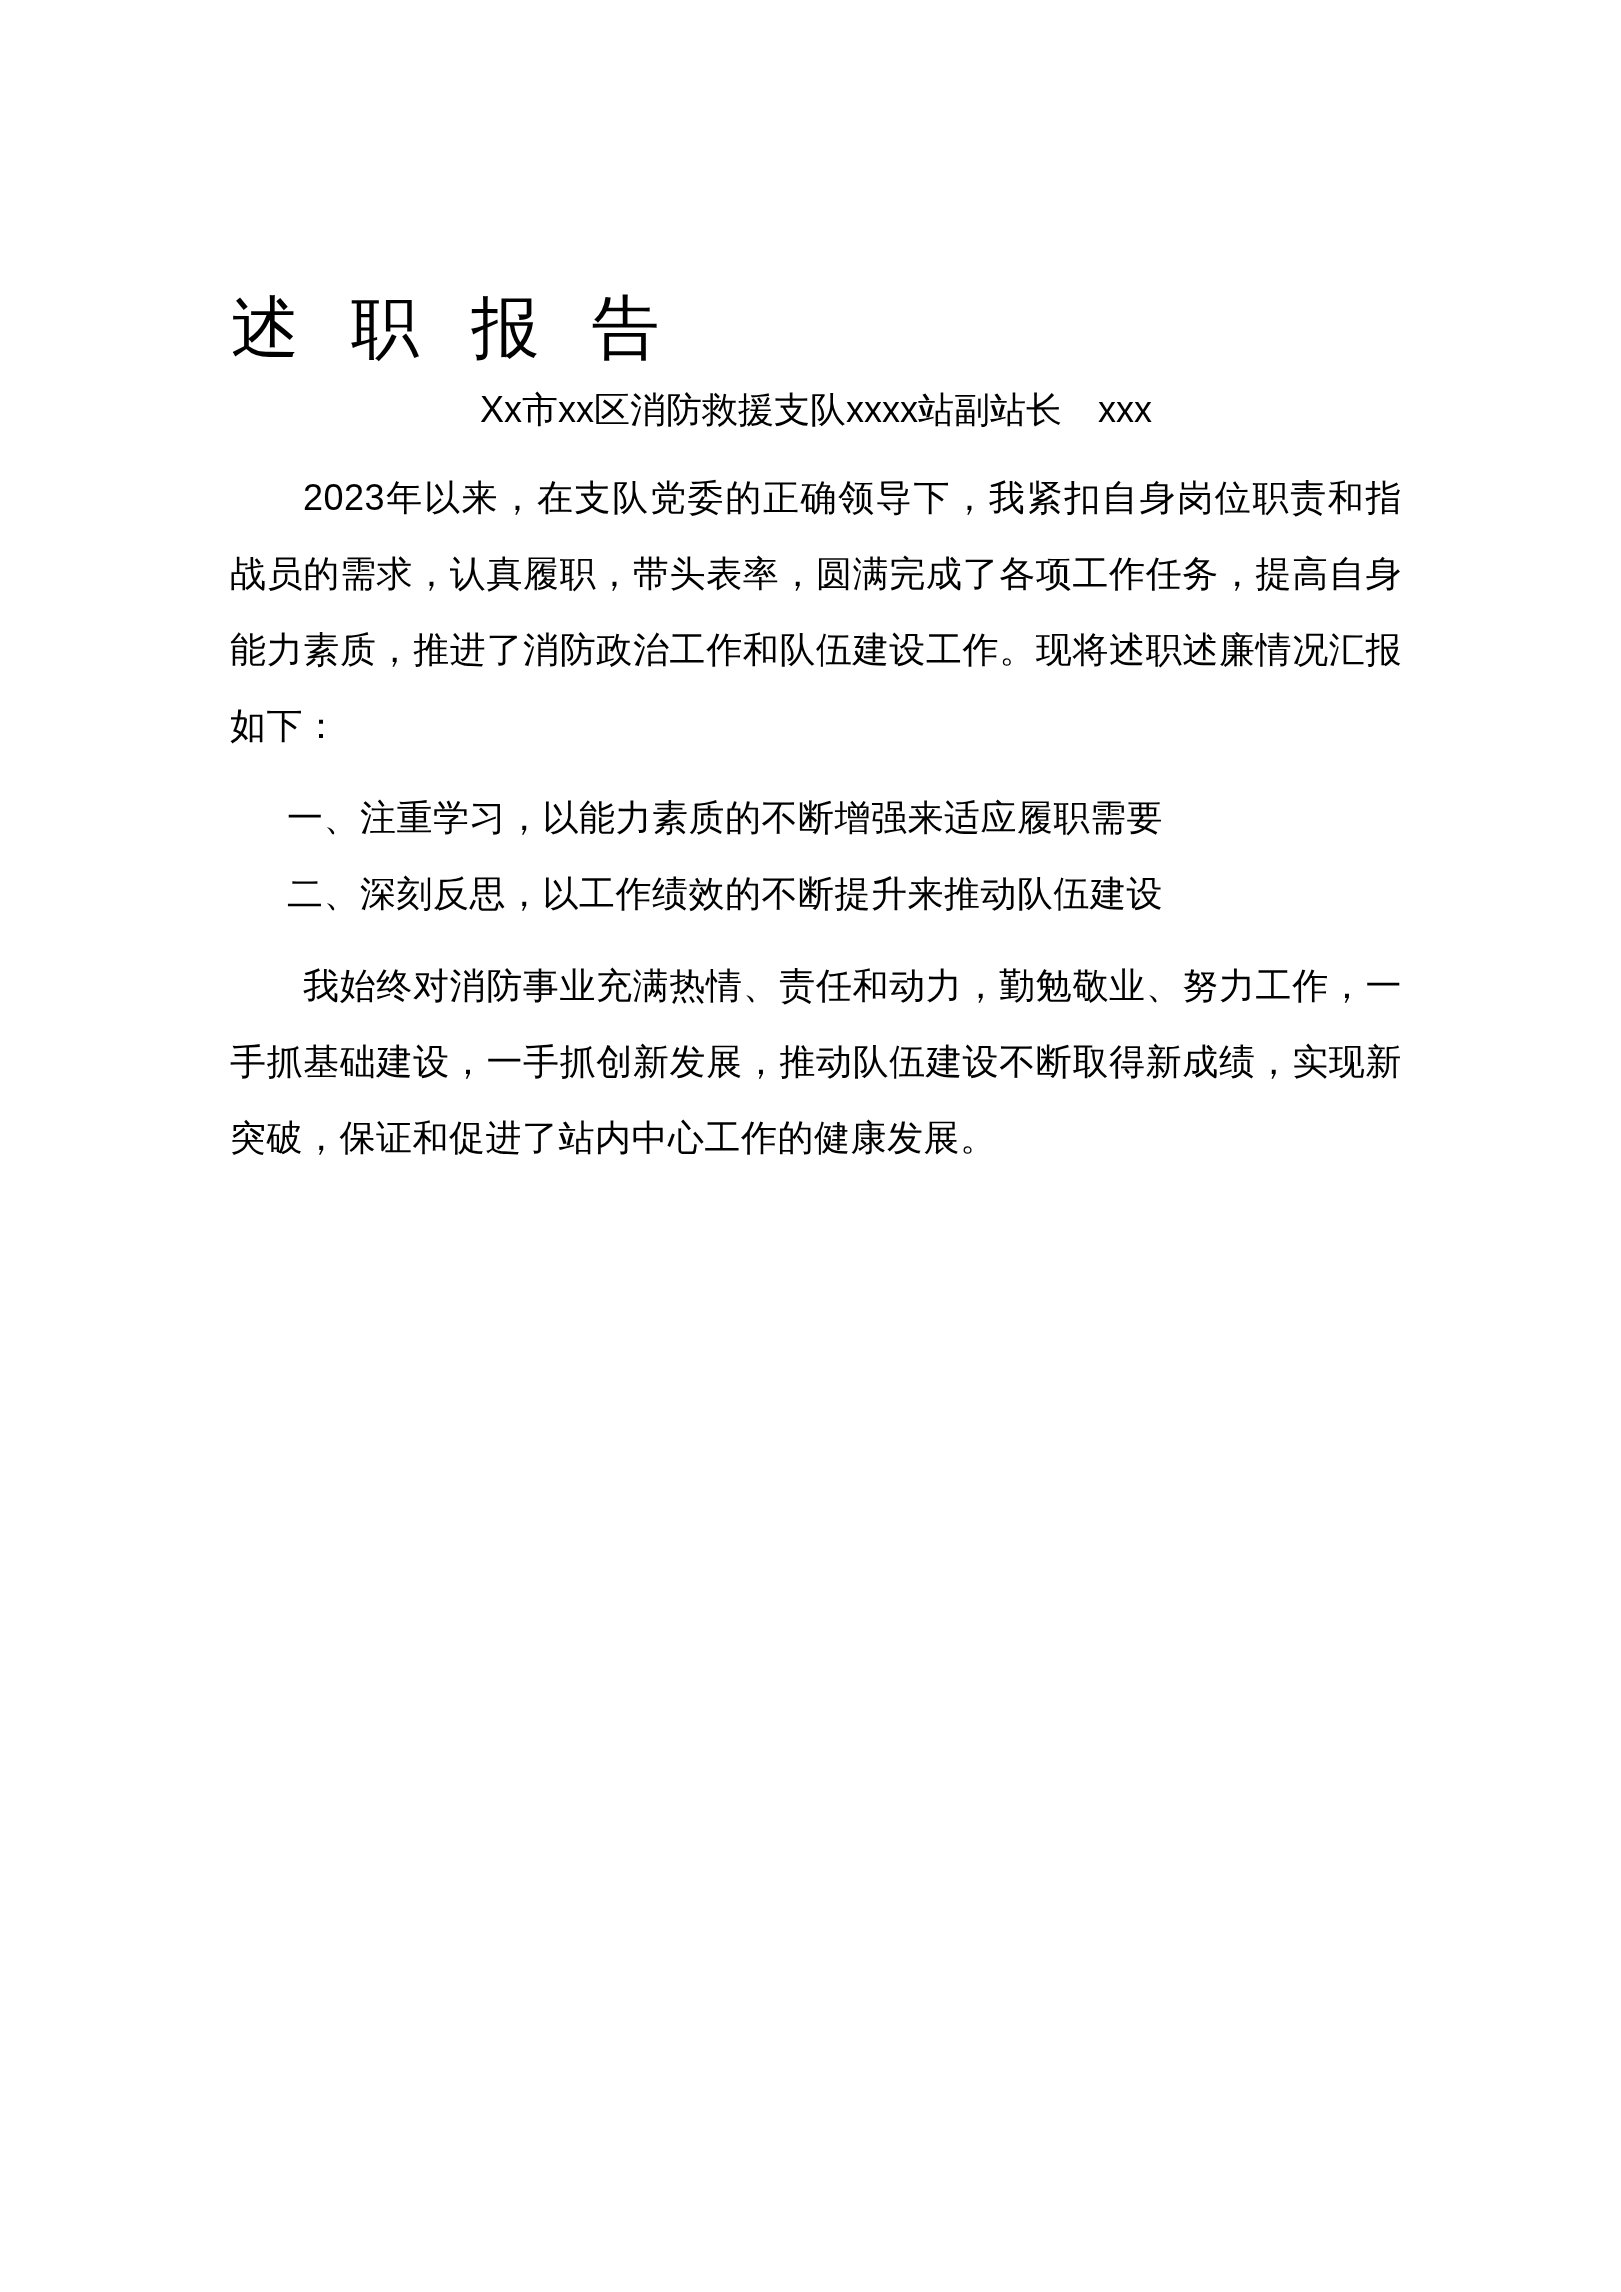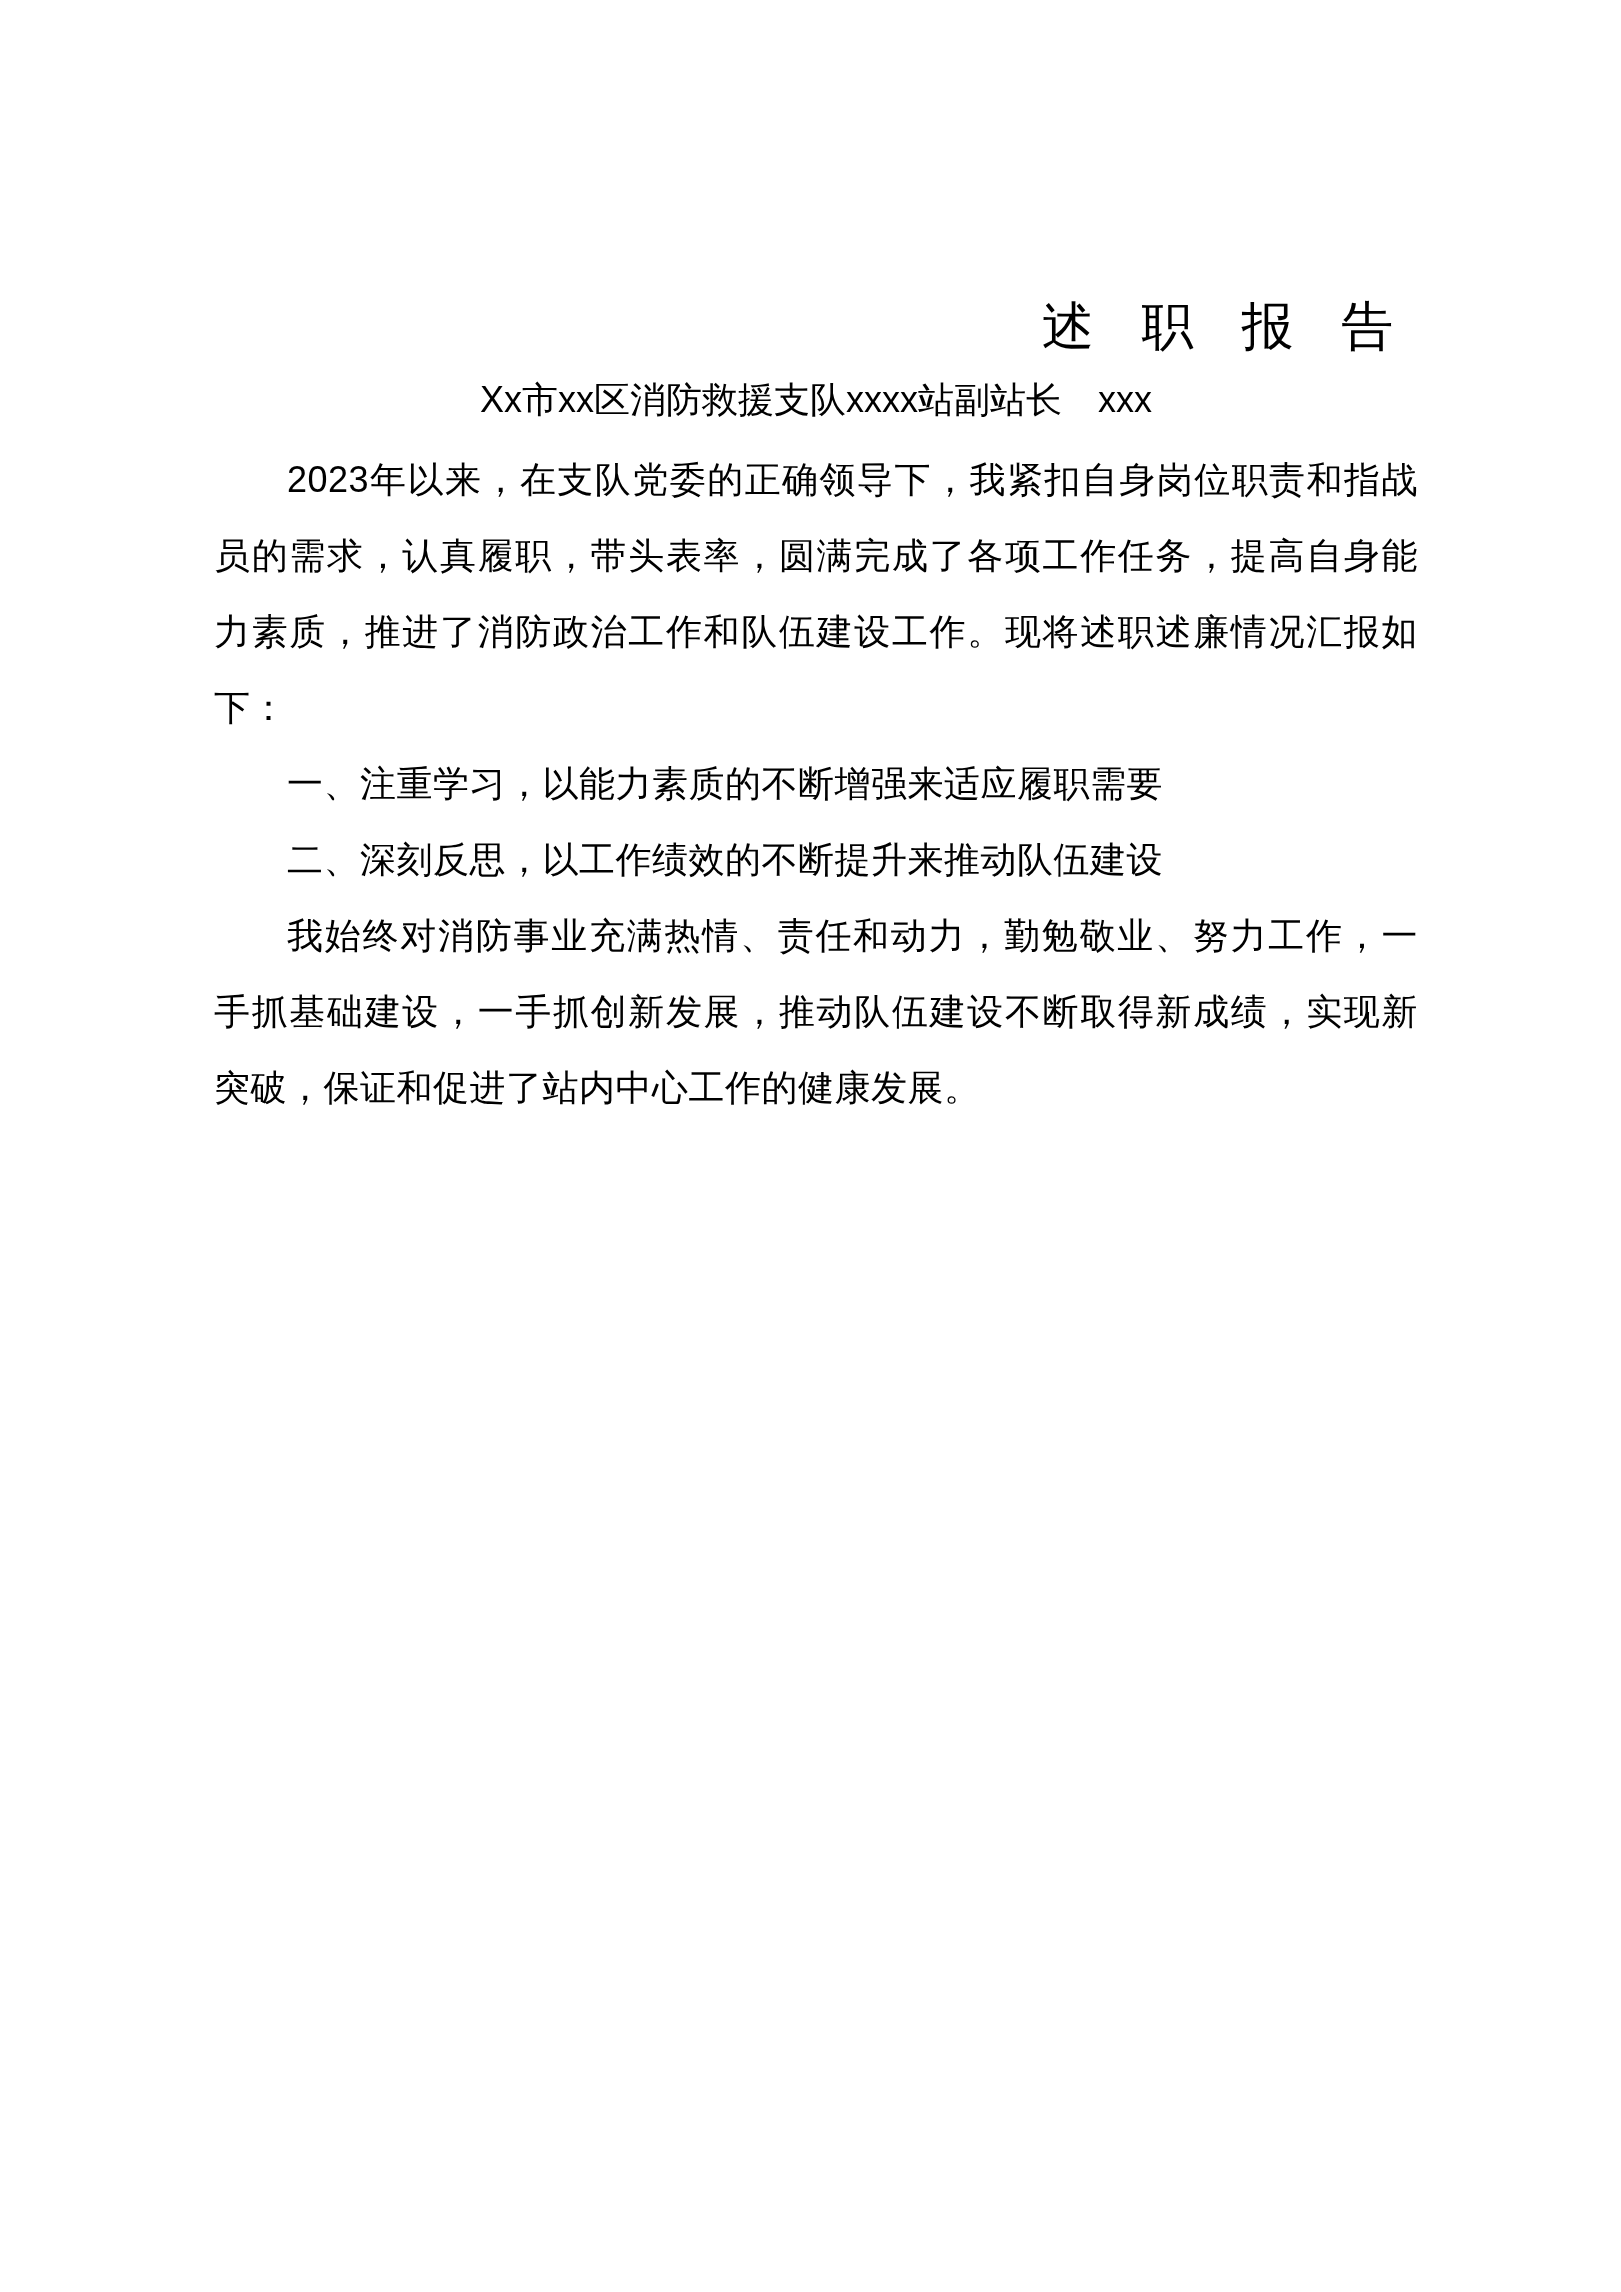--- a/index.html
+++ b/index.html
@@ -21,48 +21,48 @@
 
   .content {
     position: absolute;
     left: 214px;
     top: 0;
     width: 1204px;
   }
 
   
   .doc-title {
-    font-size: 52px;
+    font-size: 68px;
     line-height: 1.12;
     font-weight: 400;
-    text-align: right;
+    text-align: left;
     letter-spacing: 16.7px;
     text-indent: 16.7px;
-    margin: 8px;
+    margin: 0;
     padding-top: 289px;
     white-space: pre;
     font-family: "Liberation Sans", "DejaVu Sans", sans-serif;
   }
 
   
   .doc-subtitle {
     font-size: 36px;
     line-height: 1.25;
     text-align: center;
     margin: 8px;
     padding-top: 13.7px;
     white-space: pre;
     font-family: "Liberation Sans", "DejaVu Sans", sans-serif;
   }
 
   
   .para {
     font-size: 36px;
     line-height: 76px;
-    margin: 0;
+    margin: 16px;
     text-align: justify;
     text-justify: inter-ideograph;
     text-indent: 73px;
     white-space: normal;
     word-break: break-all;
     letter-spacing: 0.5px;
     font-family: "Liberation Sans", "DejaVu Sans", sans-serif;
   }
 
   .para.first-body {

